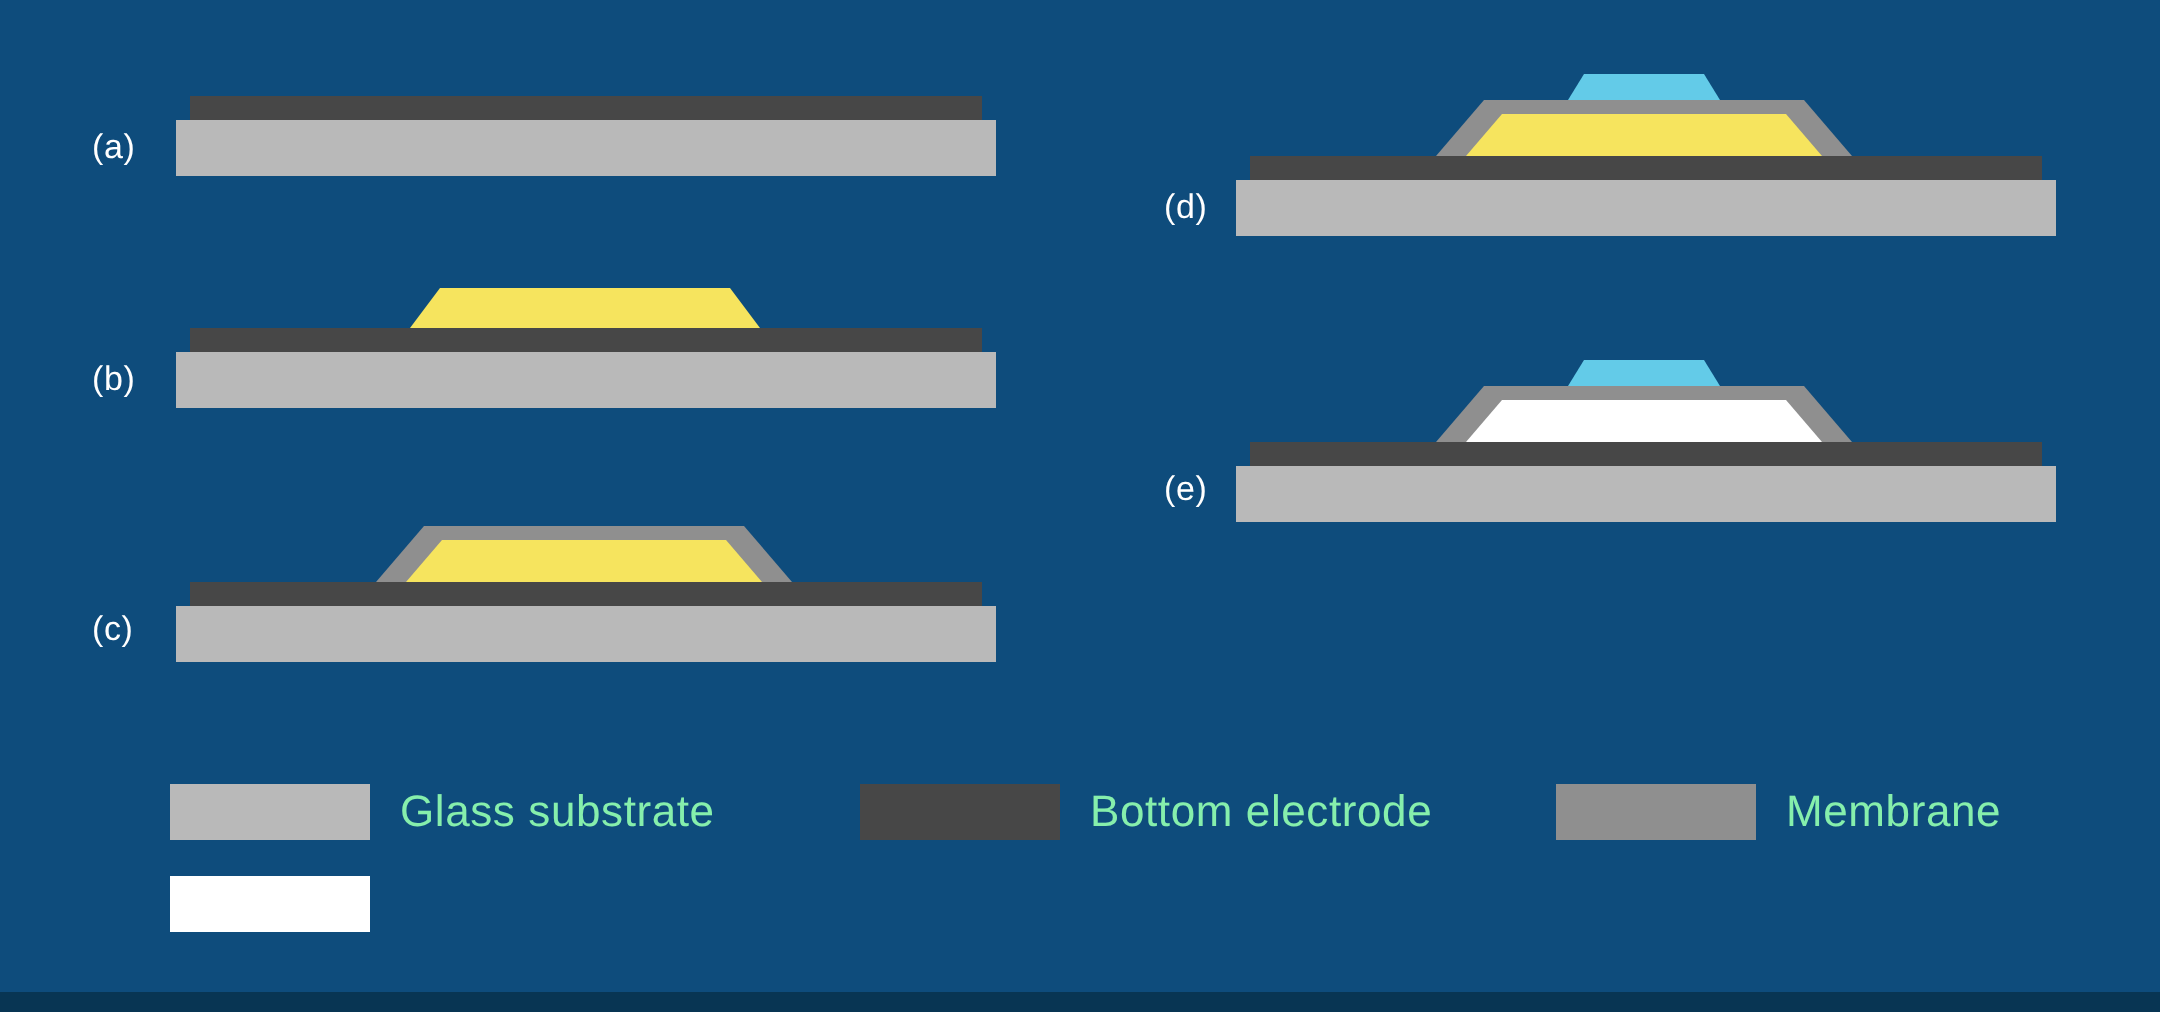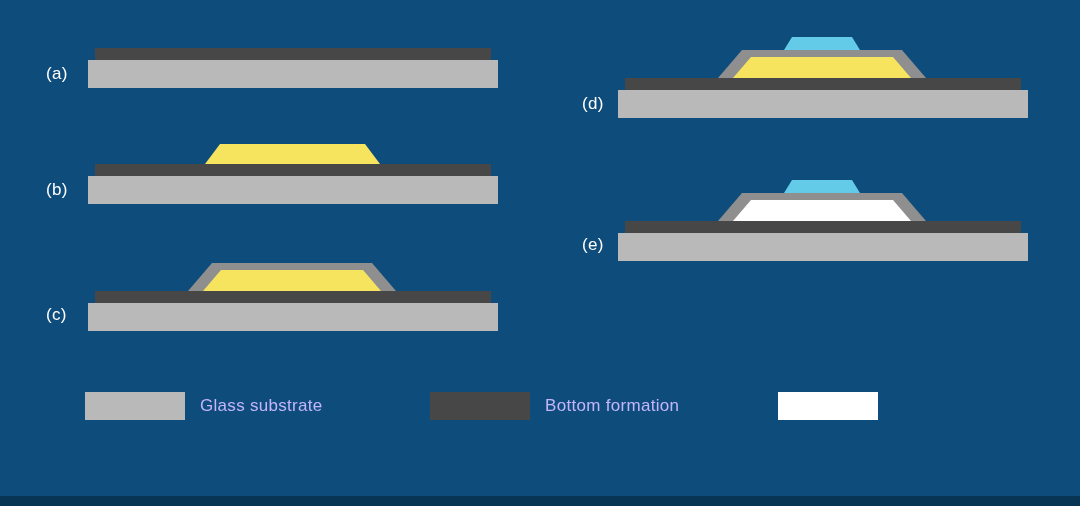--- a/index.html
+++ b/index.html
@@ -27,22 +27,22 @@
       grid-template-columns: 345px 348px auto;
       row-gap: 18px;
     }
     .legend-item {
       display: flex;
       align-items: center;
       height: 28px;
     }
     .legend-item svg { display: block; flex: 0 0 auto; }
     .legend-label {
-      color: #c4b5fd;
-      font-size: 17px;
+      color: #86efac;
+      font-size: 22px;
       margin-left: 15px;
       letter-spacing: 0.3px;
       white-space: nowrap;
     }
     .footer-bar {
       position: absolute;
       left: 0; bottom: 0;
       width: 100%; height: 10px;
     }
   </style>
@@ -98,23 +98,29 @@
       </svg>
       <span class="legend-label">Glass substrate</span>
     </div>
 
 
 
     <div class="legend-item">
       <svg width="100" height="28">
         <rect width="100" height="28" fill="#474747"></rect>
       </svg>
-      <span class="legend-label">Bottom formation</span>
+      <span class="legend-label">Bottom electrode</span>
     </div>
 
+    <div class="legend-item">
+      <svg width="100" height="28">
+        <rect width="100" height="28" fill="#8f8f8f"></rect>
+      </svg>
+      <span class="legend-label">Membrane</span>
+    </div>
 
     <div class="legend-item">
       <svg width="100" height="28">
         <rect width="100" height="28" fill="#ffffff"></rect>
       </svg>
     </div>
 
   </div>
 
   <div class="footer-bar" style="background-color: rgb(8, 53, 83);"></div>

